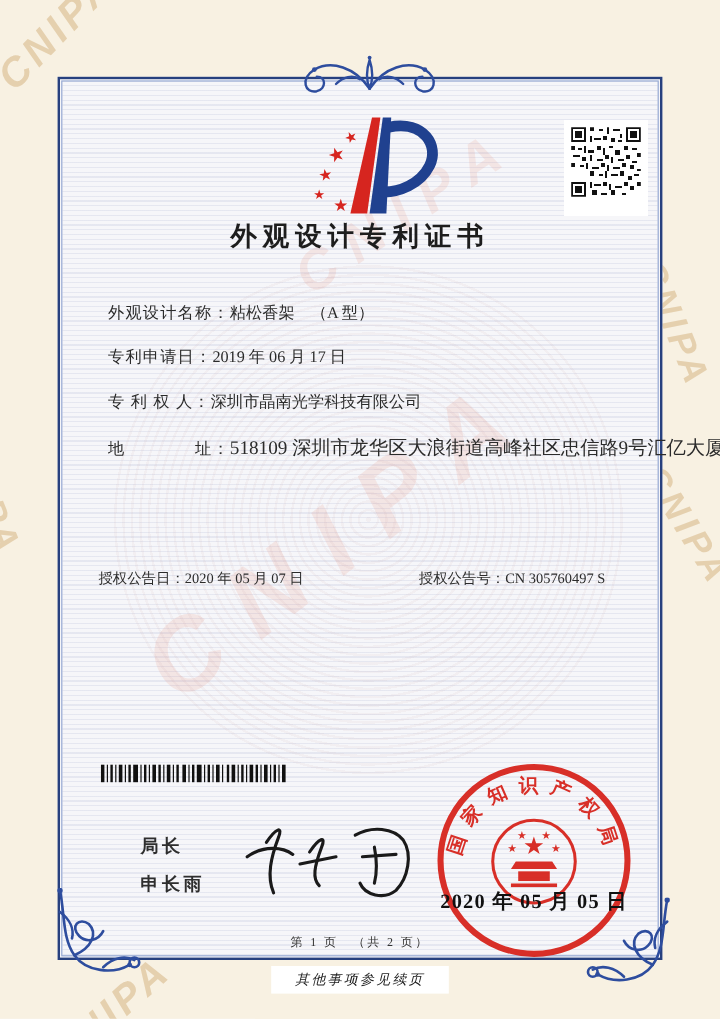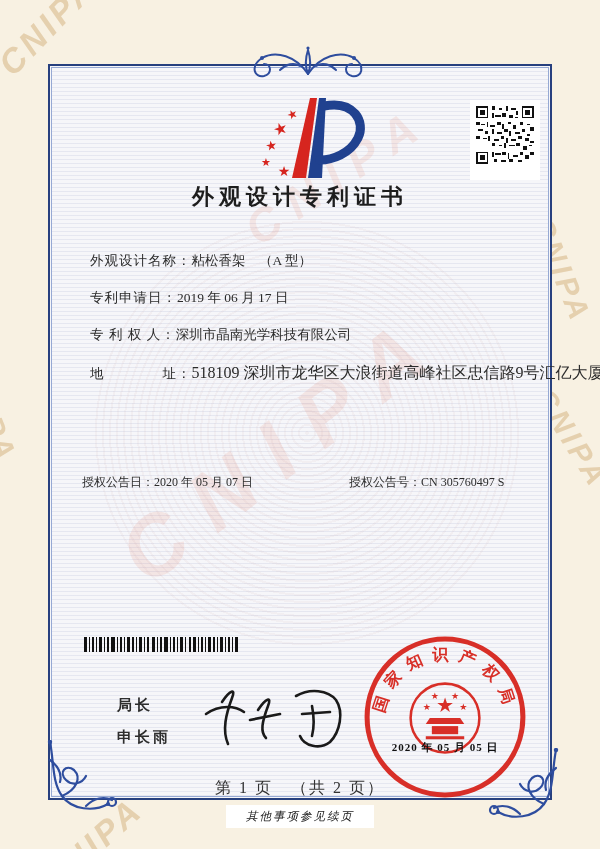--- a/index.html
+++ b/index.html
@@ -70,22 +70,22 @@
     text-align:justify;
   }
   .paras p { text-indent:2em; }
 
   
   .barcode { position:absolute; left:32px; top:569px; width:158px; height:15px; }
   .officer { position:absolute; left:65px; top:628px; font-family:"Liberation Sans", sans-serif; font-weight:bold; font-size:15px; letter-spacing:3px; color:#2e2e2e; }
   .officer .nm { display:block; margin-top:13px; }
   .sig { position:absolute; left:140px; top:612px; width:160px; height:80px; }
   .seal { position:absolute; left:307px; top:563px; width:172px; height:172px; opacity:.95; }
-  .seal-date { position:absolute; left:313px; top:672px; width:160px; text-align:center; font-size:11px; font-weight:bold; letter-spacing:1px; color:#111; }
-  .page-info { position:absolute; left:0; top:710px; width:100%; text-align:center; font-size:16px; letter-spacing:2px; color:#333; }
+  .seal-date { position:absolute; left:313px; top:672px; width:160px; text-align:center; font-size:17px; font-weight:bold; letter-spacing:1px; color:#111; }
+  .page-info { position:absolute; left:0; top:710px; width:100%; text-align:center; font-size:10px; letter-spacing:2px; color:#333; }
 
   .cont-note {
     position:absolute; left:50%; top:805px; transform:translateX(-50%);
     background:#fff; padding:4px 20px; font-size:11.5px; font-style:italic;
     letter-spacing:2px; color:#222; white-space:nowrap;
   }
 
   
   .orn { position:absolute; pointer-events:none; }
   .orn.top { left:240px; top:44px; }

